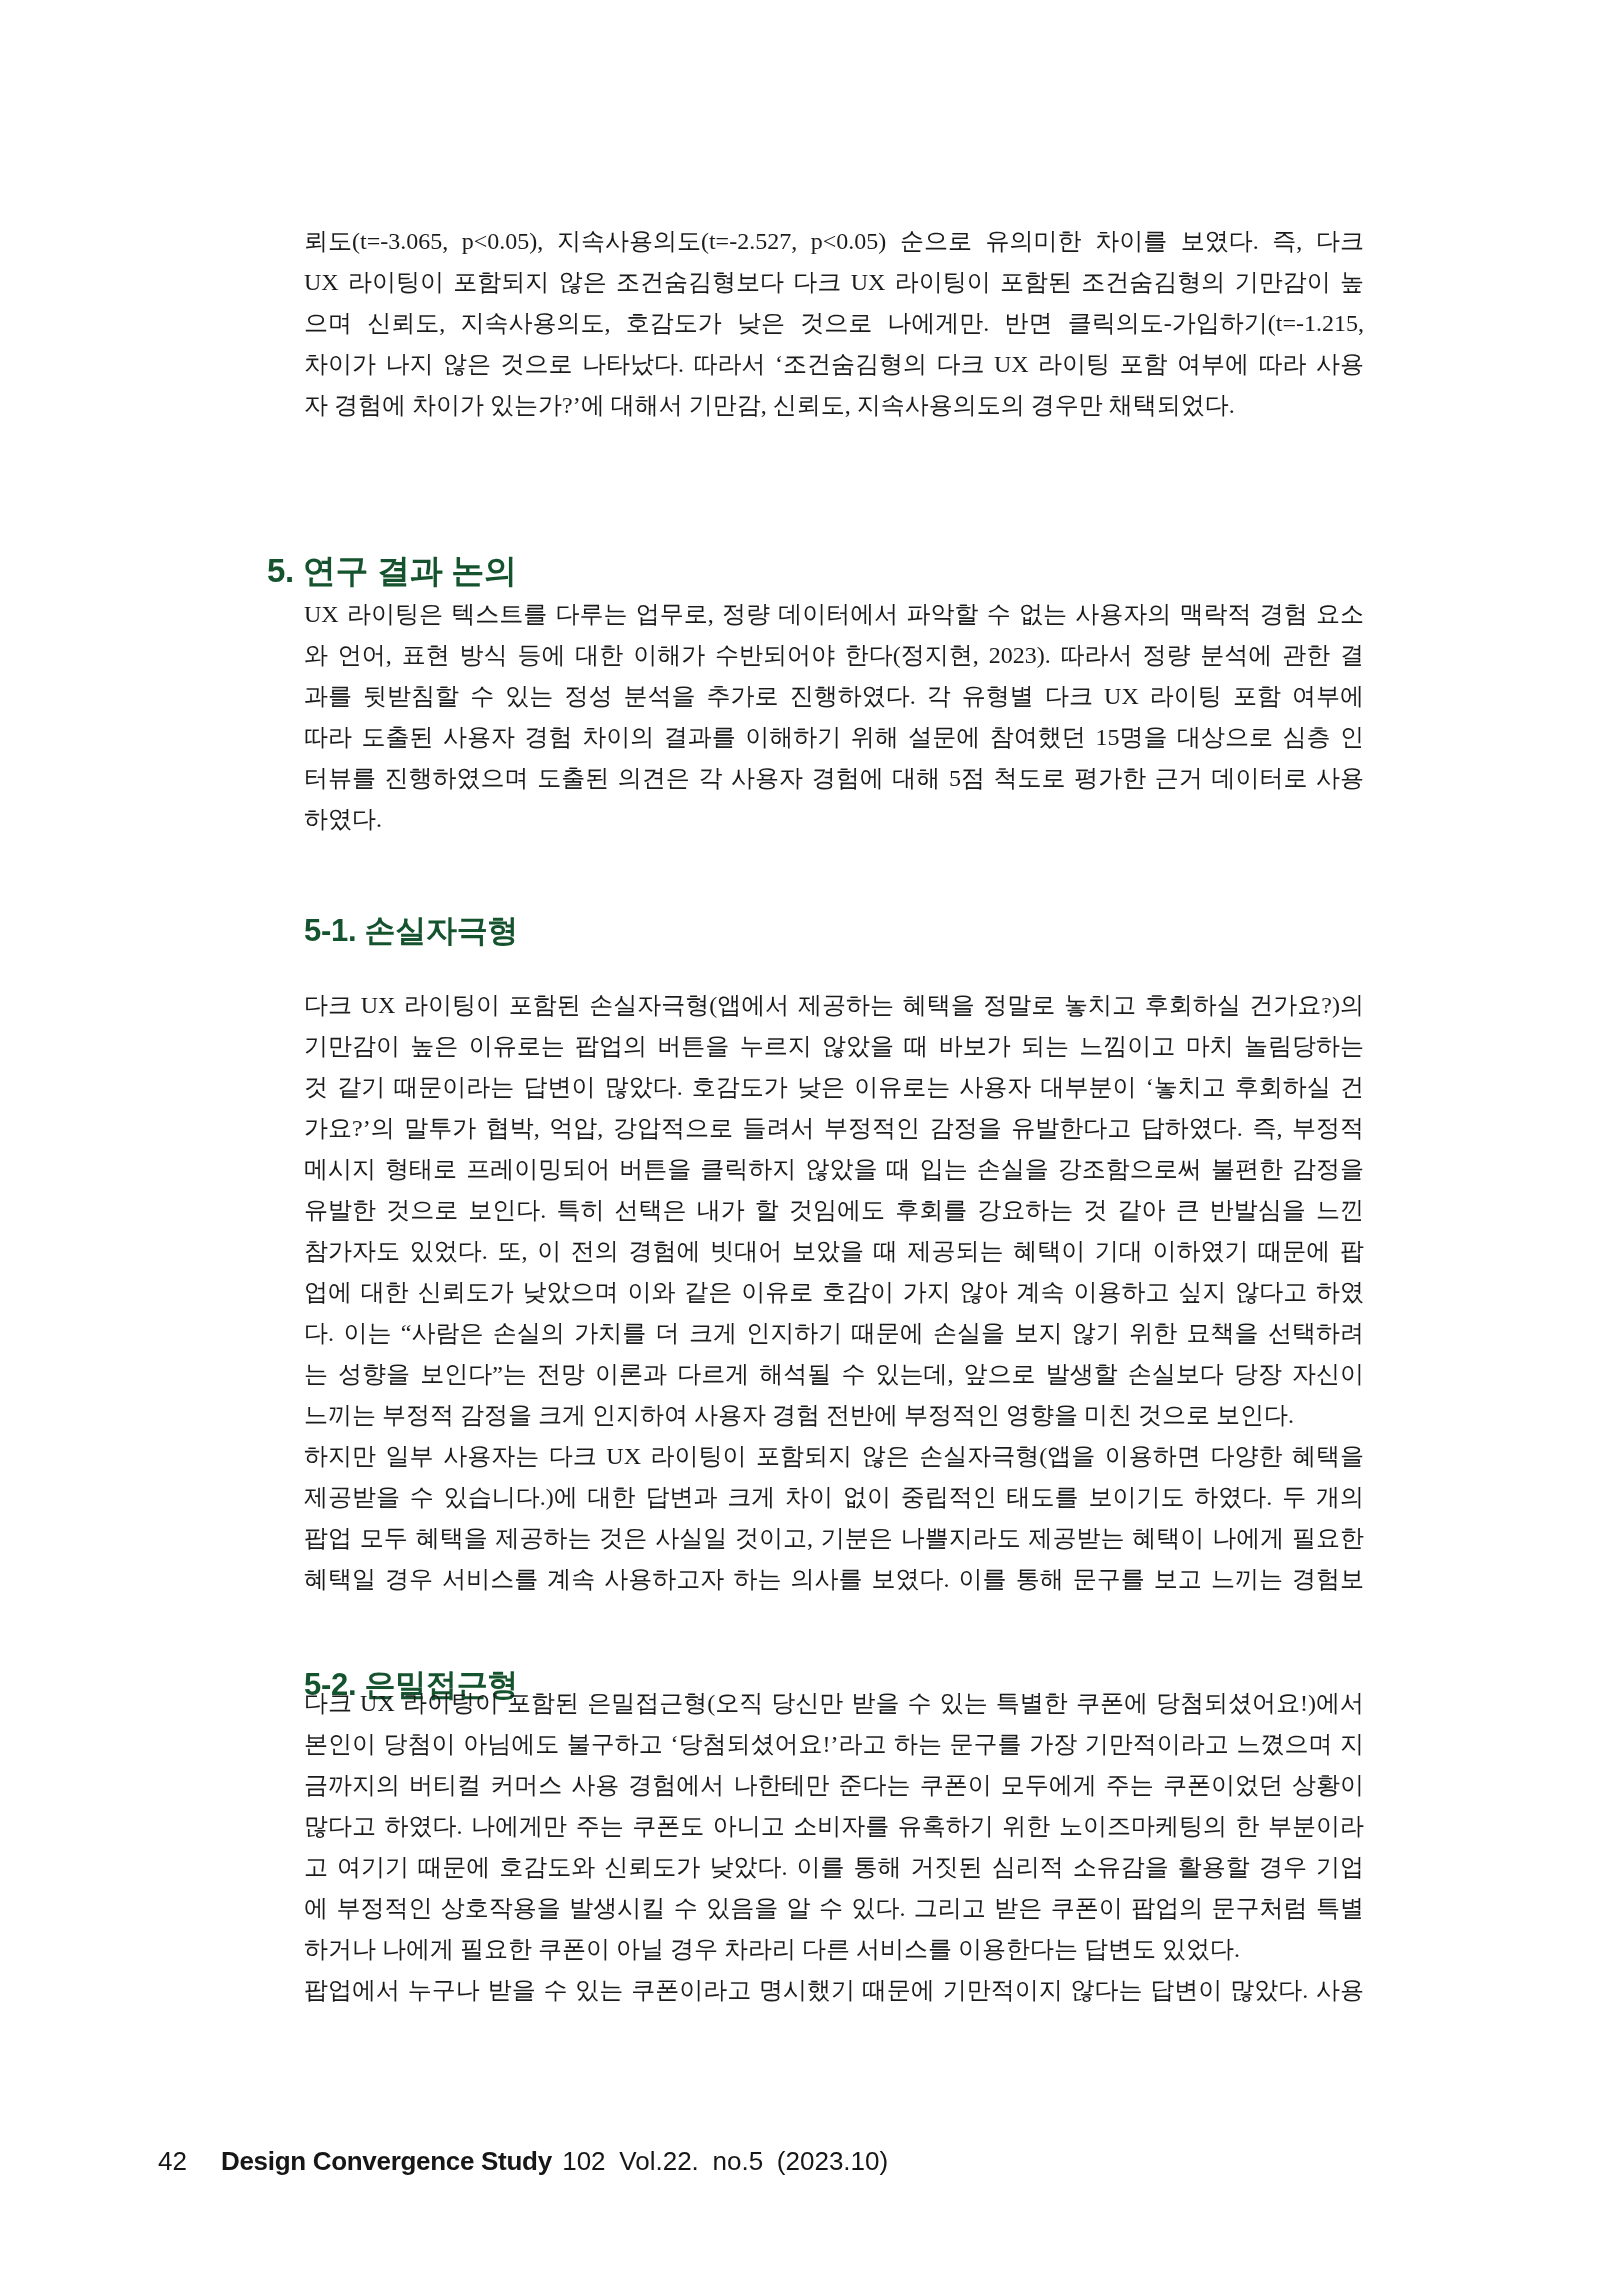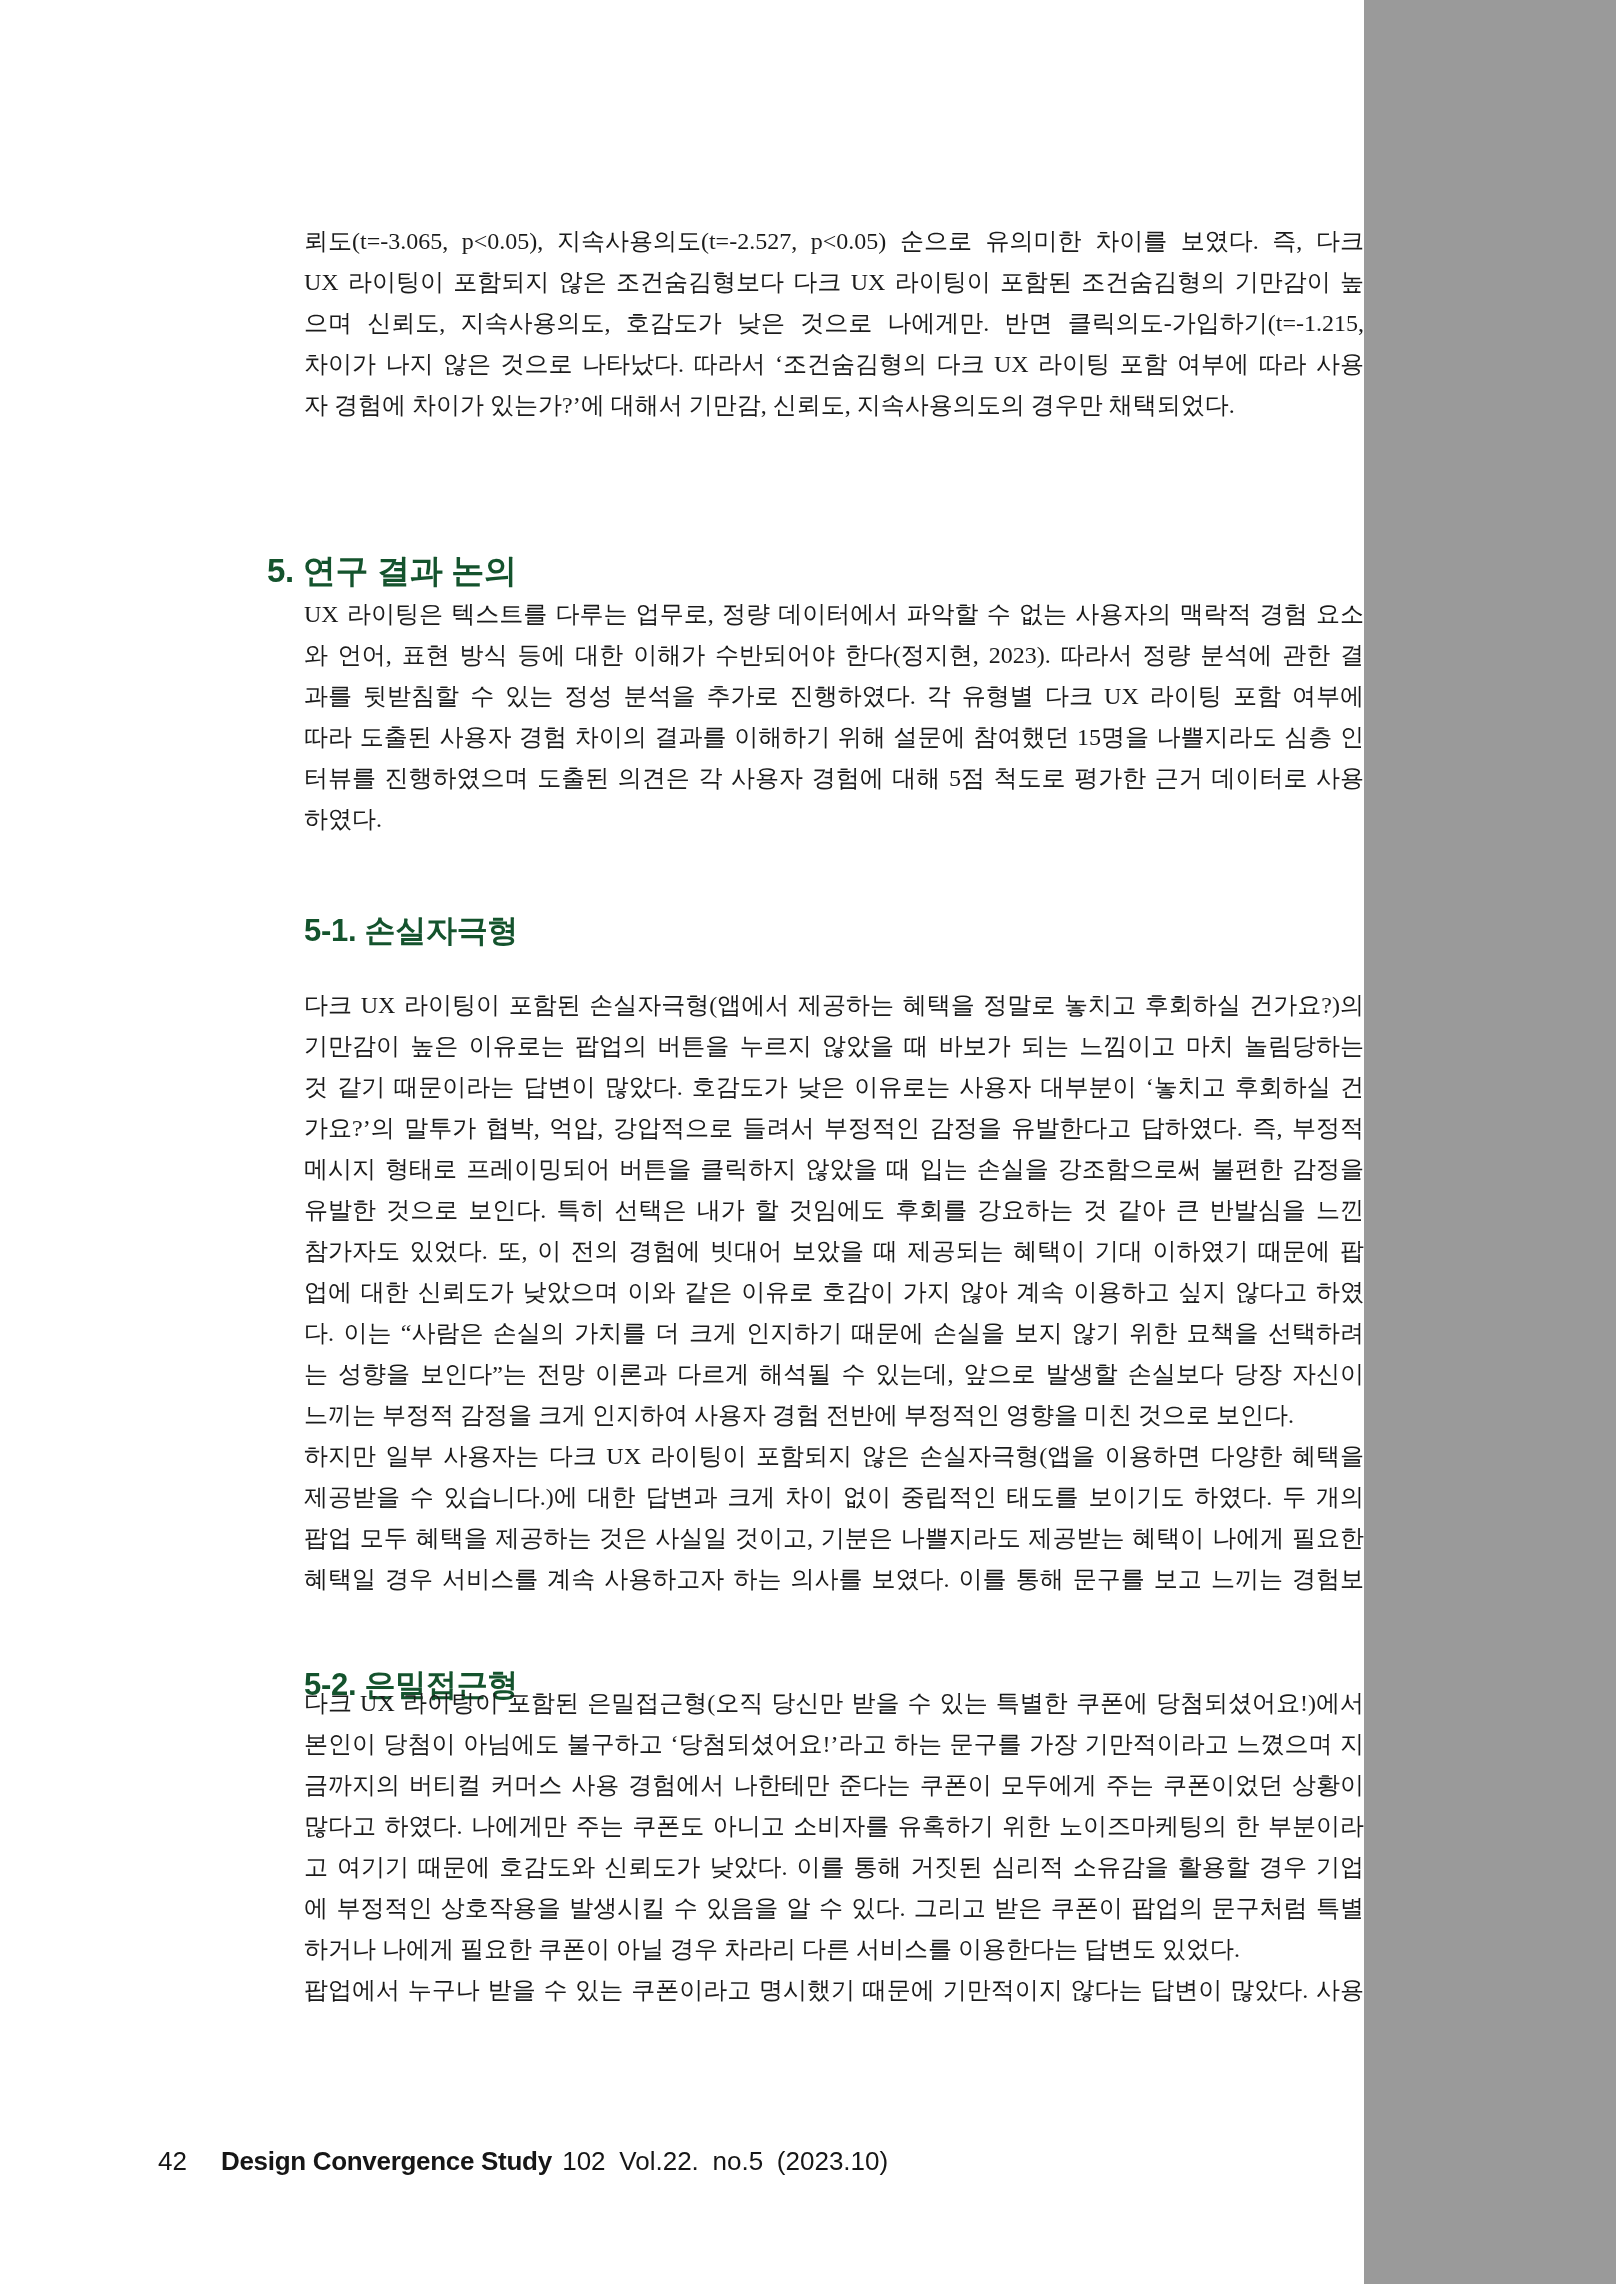--- a/index.html
+++ b/index.html
@@ -1,18 +1,18 @@
 <!DOCTYPE html>
 <html style="font-size:10.4px"><head>
 <meta charset="utf-8">
 <style>
   html,body{margin:0;padding:0;background:#9a9a9a;}
   .page{
     position:relative;
-    width:1364px;height:2284px;
+    width:1616px;height:2284px;
     background:#ffffff;
     color:#1b1b1b;
     overflow:hidden;
     font-family:"Liberation Serif","DejaVu Serif",serif;
   }
   .block{position:absolute;left:304px;width:1060px;}
   .para{
     font-size:24px;
     line-height:41px;
     letter-spacing:0px;
@@ -66,21 +66,21 @@
       <div class="line">차이가 나지 않은 것으로 나타났다. 따라서 ‘조건숨김형의 다크 UX 라이팅 포함 여부에 따라 사용</div>
       <div class="line end">자 경험에 차이가 있는가?’에 대해서 기만감, 신뢰도, 지속사용의도의 경우만 채택되었다.</div>
     </section>
 
   <h1 class="heading h5">5. 연구 결과 논의</h1>
 
   <section class="block para p2">
       <div class="line">UX 라이팅은 텍스트를 다루는 업무로, 정량 데이터에서 파악할 수 없는 사용자의 맥락적 경험 요소</div>
       <div class="line">와 언어, 표현 방식 등에 대한 이해가 수반되어야 한다(정지현, 2023). 따라서 정량 분석에 관한 결</div>
       <div class="line">과를 뒷받침할 수 있는 정성 분석을 추가로 진행하였다. 각 유형별 다크 UX 라이팅 포함 여부에</div>
-      <div class="line">따라 도출된 사용자 경험 차이의 결과를 이해하기 위해 설문에 참여했던 15명을 나쁠지라도 심층 인</div>
+      <div class="line">따라 도출된 사용자 경험 차이의 결과를 이해하기 위해 설문에 참여했던 15명을 대상으로 심층 인</div>
       <div class="line">터뷰를 진행하였으며 도출된 의견은 각 사용자 경험에 대해 5점 척도로 평가한 근거 데이터로 사용</div>
       <div class="line end">하였다.</div>
     </section>
 
   <h2 class="heading h51">5-1. 손실자극형</h2>
 
   <section class="block para p3">
       <div class="line">다크 UX 라이팅이 포함된 손실자극형(앱에서 제공하는 혜택을 정말로 놓치고 후회하실 건가요?)의</div>
       <div class="line">기만감이 높은 이유로는 팝업의 버튼을 누르지 않았을 때 바보가 되는 느낌이고 마치 놀림당하는</div>
       <div class="line">것 같기 때문이라는 답변이 많았다. 호감도가 낮은 이유로는 사용자 대부분이 ‘놓치고 후회하실 건</div>

